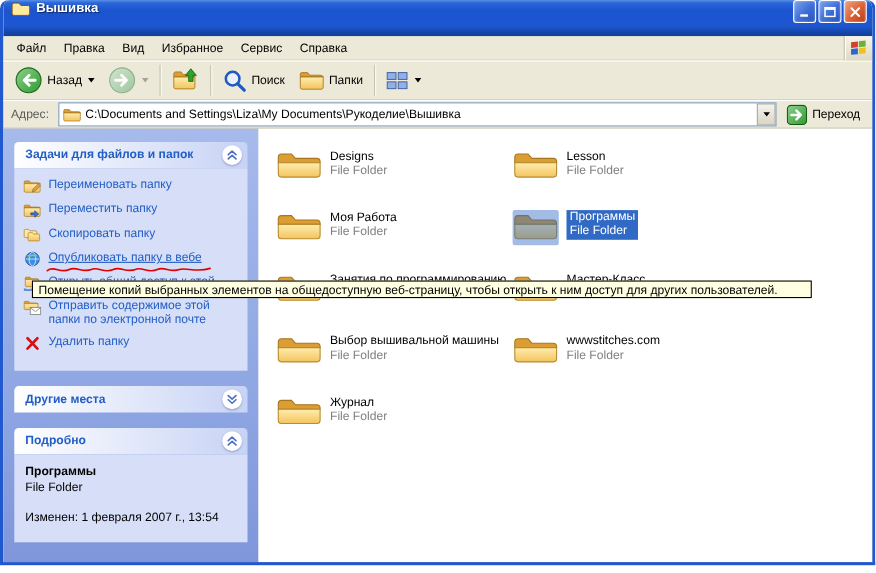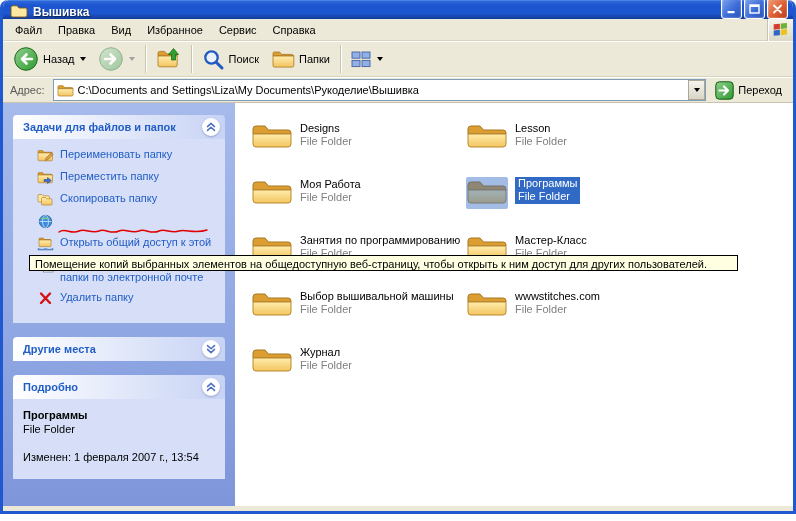--- a/index.html
+++ b/index.html
@@ -4,21 +4,21 @@
 <style>
   * { margin:0; padding:0; box-sizing:border-box; }
   html,body { width:796px; height:521px; }
   body { background:#ffffff; font-family:"Liberation Sans", sans-serif; font-size:11px; color:#000; }
 
   .window { position:relative; width:796px; height:514px;
     border-left:3px solid #2058cf; border-right:3px solid #2058cf; border-bottom:3px solid #2058cf;
     border-radius:8px 8px 0 0; background:#ece9d8; overflow:hidden; }
 
   
-  .titlebar { height:19px; display:flex; align-items:flex-end; padding:0 5px 0 7px;
+  .titlebar { height:33px; display:flex; align-items:flex-start; padding:0 5px 0 7px;
     background:linear-gradient(180deg,#5a90e8 0%,#2a66d8 8%,#1b54cf 30%,#1e57d1 70%,#123c96 100%);
     border-radius:6px 6px 0 0; }
   .title-icon { width:18px; height:16px; margin-right:5px; flex:0 0 auto; }
   .title-text { color:#fff; font-weight:bold; font-size:12px; text-shadow:1px 1px 1px rgba(0,0,0,.55); flex:1; }
   .win-buttons { display:flex; gap:2px; }
   .wbtn { width:21px; height:21px; border:1px solid #fff; border-radius:3px;
     display:flex; align-items:center; justify-content:center;
     background:linear-gradient(135deg,#7da2ec,#3c6cd8 55%,#2a52b8); box-shadow:inset 0 0 2px rgba(255,255,255,.6); }
   .wbtn.close { background:linear-gradient(135deg,#f0a080,#dd5f32 55%,#b63b1c); }
 
@@ -57,21 +57,21 @@
 
   
   .sidebar { width:232px; flex:0 0 auto; padding:12px 10px 0 10px;
     background:linear-gradient(180deg,#a7baec 0%,#8ea6e2 60%,#7e95da 100%); overflow:hidden; }
   .panel { margin-bottom:14px; }
   .panel-hd { height:24px; border-radius:4px 4px 0 0; background:linear-gradient(90deg,#ffffff,#c7d3f5);
     display:flex; align-items:center; justify-content:space-between; padding:0 5px 0 10px;
     color:#215dc6; font-weight:bold; cursor:pointer; }
   .chev { width:18px; height:18px; border-radius:50%; background:#fff; display:flex; align-items:center; justify-content:center;
     box-shadow:0 1px 2px rgba(0,0,60,.25); }
-  .panel-bd { background:#d6dff7; padding:9px 4px 10px 24px; }
+  .panel-bd { background:#d6dff7; padding:9px 4px 10px 8px; }
   .task { position:relative; display:flex; gap:6px; margin-bottom:7px; color:#215dc6; cursor:pointer; max-width:200px; }
   .task-label { max-width:170px; line-height:13px; }
   .task.hovered .task-label { text-decoration:underline; }
   .task.gap { }
   .ticon { width:17px; height:15px; flex:0 0 auto; }
   .squiggle { position:absolute; left:20px; top:12px; width:152px; height:10px; }
 
   .details-bd { background:#d6dff7; padding:10px 8px 16px 10px; min-height:78px; }
   .details-name { font-weight:bold; margin-bottom:2px; }
   .details-type { margin-bottom:16px; }
@@ -279,20 +279,21 @@
           </div>
           <div class="task hovered">
             <span class="ticon">
               <svg viewBox="0 0 17 15">
                   <circle cx="8.5" cy="7.5" r="6.2" fill="#3f8ede" stroke="#1d5a9e" stroke-width="0.8"></circle>
                   <ellipse cx="8.5" cy="7.5" rx="3" ry="6.2" fill="none" stroke="#cfe4ff" stroke-width="0.8"></ellipse>
                   <line x1="2.3" y1="7.5" x2="14.7" y2="7.5" stroke="#cfe4ff" stroke-width="0.8"></line>
                   <path d="M4 4 q2 1.5 4.5 0 q2 1 4 .2" stroke="#7fd27f" stroke-width="1.2" fill="none"></path>
                 </svg>
             </span>
+            <span class="task-label">Опубликовать папку в вебе</span>
             <svg class="squiggle" viewBox="0 0 152 10">
               <path d="M2 6 C8 1 14 9 22 5 C28 2 34 8 42 5 C48 2 54 9 62 5 C68 2 74 8 82 5 C88 2 94 9 102 5 C108 2 114 8 122 5 C128 3 138 8 150 4" stroke="#e00000" stroke-width="1.5" fill="none" stroke-linecap="round"></path>
             </svg>
           </div>
           <div class="task">
             <span class="ticon">
               <svg viewBox="0 0 17 15">
                   <path d="M2 4 V3 Q2 2 3 2 h3.2 l1.3 1.5 h5.5 Q14 3.5 14 4.5 V4 Z" fill="#dc9e32" stroke="#a8761f" stroke-width="0.6"></path>
                   <path d="M2 4 H14 V9.6 q0 1-1 1 H3 Q2 10.6 2 9.6 Z" fill="url(#fgrad)" stroke="#a8761f" stroke-width="0.6"></path>
                   <path d="M1 12.5 q4 2 7.5 0 q4 2 7.5 0 l0 1.5 H1 z" fill="#6fa8e8" stroke="#2c5ea8" stroke-width="0.5"></path>

